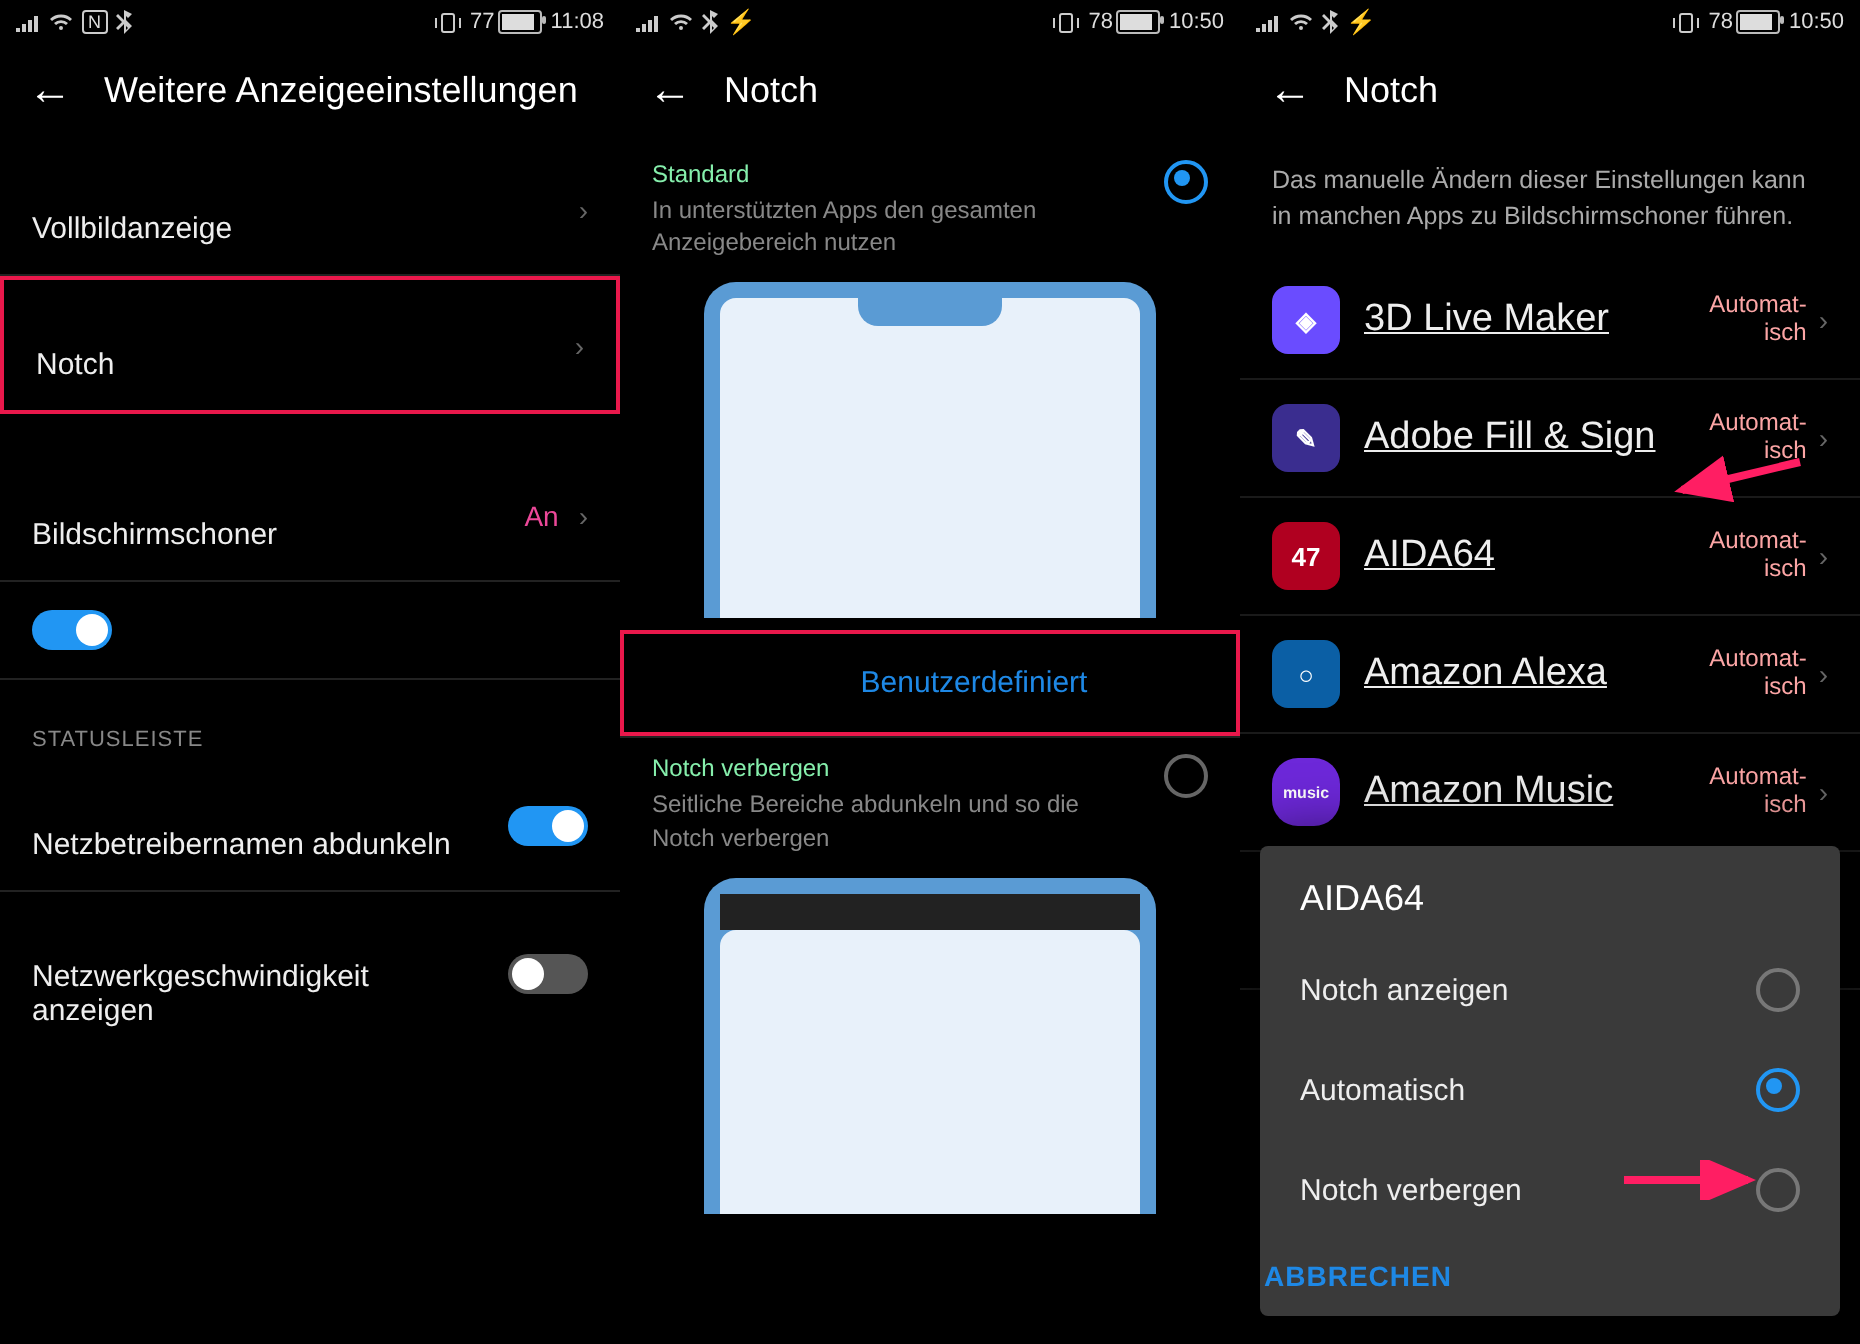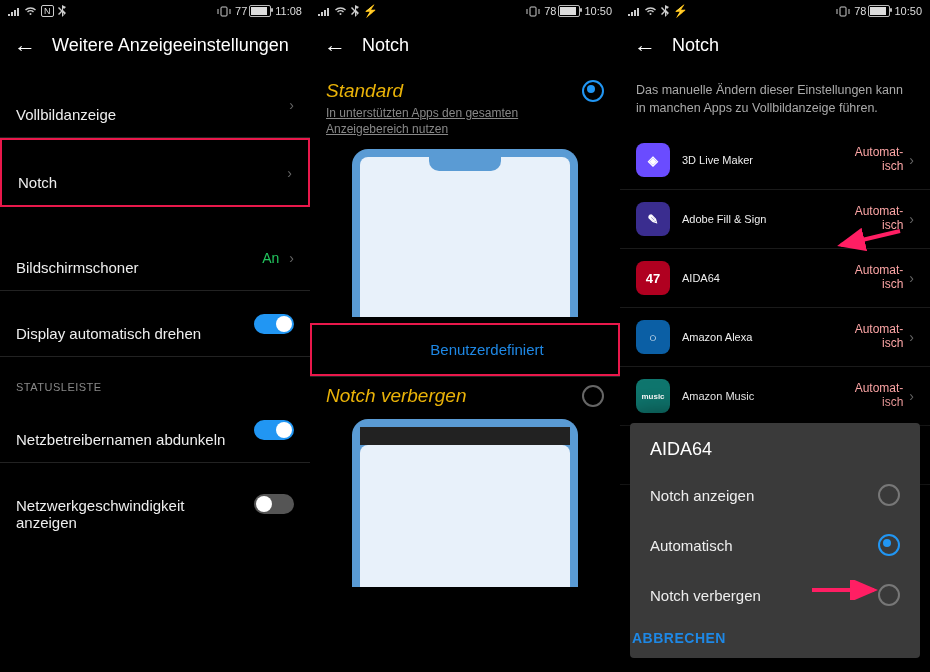--- a/index.html
+++ b/index.html
@@ -31,35 +31,35 @@
   .tgl.on{background:#2196f3;}
   .tgl.on .knob{right:2px;}
   .tgl.off{background:#555;}
   .tgl.off .knob{left:2px;}
   
   .radio{width:18px;height:18px;border:2px solid #666;border-radius:50%;position:relative;flex-shrink:0;}
   .radio.sel{border-color:#2196f3;}
   .radio.sel::after{content:"";position:absolute;left:3px;top:3px;width:8px;height:8px;border-radius:50%;background:#2196f3;}
   
   .hl{border:2px solid #e9184b;box-sizing:border-box;}
-  .opttitle{font-size:19px;color:#eab308;font-style:italic;}
-  .optsub{font-size:12px;color:#888;margin-top:3px;line-height:1.35;text-decoration:underline;}
+  .opttitle{font-size:12px;color:#86efac;}
+  .optsub{font-size:12px;color:#888;margin-top:3px;line-height:1.35;}
   .optrow{display:flex;align-items:flex-start;justify-content:space-between;gap:12px;padding:8px 16px 6px 16px;}
   .preview{margin:6px auto 0 auto;width:210px;height:160px;background:#5a9bd4;border-radius:16px 16px 0 0;position:relative;border:8px solid #5a9bd4;border-bottom:none;}
   .preview .screen{position:absolute;inset:0;background:#e8f1fa;border-radius:8px 8px 0 0;}
   .preview .notch{position:absolute;top:0;left:50%;transform:translateX(-50%);width:72px;height:14px;background:#5a9bd4;border-radius:0 0 10px 10px;}
   .preview.hidden .screen{top:18px;}
   .preview.hidden .topbar{position:absolute;top:0;left:0;right:0;height:18px;background:#222;}
   .customBtn{color:#1e88e5;font-weight:500;text-align:center;padding:16px 0;font-size:15px;margin-left:44px;}
   .sep{height:1px;background:#222;margin:0 0;}
   
   .desc{padding:10px 16px 14px 16px;font-size:12.5px;color:#aaa;line-height:1.4;}
   .approw{display:flex;align-items:center;gap:12px;padding:12px 16px;border-bottom:1px solid #1a1a1a;}
   .appicon{width:34px;height:34px;border-radius:8px;display:flex;align-items:center;justify-content:center;font-size:13px;font-weight:700;color:#fff;flex-shrink:0;}
-  .appname{flex:1;font-size:11px;color:#eee;}
+  .appname{flex:1;font-size:19px;color:#eee;text-decoration:underline;}
   .appval{font-size:12px;color:#fca5a5;text-align:right;line-height:1.15;}
   
   .dialog{position:absolute;left:10px;right:10px;bottom:14px;background:#3a3a3a;border-radius:4px;box-shadow:0 -6px 30px rgba(0,0,0,0.6);padding:14px 2px 4px 2px;}
   .dtitle{font-size:18px;color:#fff;padding:2px 18px 10px 18px;}
   .drow{display:flex;align-items:center;justify-content:space-between;padding:14px 18px;}
   .drow .dl{font-size:15px;color:#eee;}
   .dradio{width:18px;height:18px;border:2px solid #777;border-radius:50%;position:relative;}
   .dradio.sel{border-color:#2196f3;}
   .dradio.sel::after{content:"";position:absolute;left:3px;top:3px;width:8px;height:8px;border-radius:50%;background:#2196f3;}
   .dcancel{text-align:left;padding:10px 18px 8px 0;color:#1e88e5;font-size:14px;font-weight:600;letter-spacing:0.5px;}
@@ -120,26 +120,25 @@
         <span class="chev">›</span>
       </div>
       <div class="row hl">
         <span class="lbl">Notch</span>
         <span class="chev">›</span>
       </div>
       <div class="sectiongap"></div>
       <div class="row">
         <span class="lbl">Bildschirmschoner</span>
         <span class="rgt">
-          <span style="color:#22c55e;font-size:14px;">An</span>
+          <span style="color:#ec4899;font-size:14px;">An</span>
           <span class="chev">›</span>
         </span>
       </div>
       <div class="row">
-        <span class="lbl">Display automatisch drehen</span>
         <span class="tgl on">
             <span class="knob"></span>
           </span>
       </div>
       <div class="sectiongap"></div>
       <div class="sectionhdr">STATUSLEISTE</div>
       <div class="row">
         <span class="lbl">Netzbetreibernamen abdunkeln</span>
         <span class="tgl on">
             <span class="knob"></span>
@@ -211,20 +210,21 @@
 
       <div style="height:6px;"></div>
       <div class="hl">
         <div class="customBtn">Benutzerdefiniert</div>
       </div>
       <div class="sep"></div>
 
       <div class="optrow">
         <div>
           <div class="opttitle">Notch verbergen</div>
+          <div class="optsub">Seitliche Bereiche abdunkeln und so die Notch verbergen</div>
         </div>
         <span class="radio"></span>
       </div>
       <div class="preview hidden">
         <div class="topbar"></div>
           <div class="screen"></div>
       </div>
     </div>
   </div>
 
@@ -263,21 +263,21 @@
         </span>
         <span>10:50</span>
       </div>
     </div>
 
     <div class="hdr">
       <span class="back">←</span>
       <span class="title">Notch</span>
     </div>
 
-    <div class="desc">Das manuelle Ändern dieser Einstellungen kann in manchen Apps zu Vollbildanzeige führen.</div>
+    <div class="desc">Das manuelle Ändern dieser Einstellungen kann in manchen Apps zu Bildschirmschoner führen.</div>
 
     <div id="applist">
         <div class="approw">
           <div class="appicon" style="background: rgb(106, 76, 255); font-size: 13px;">◈</div>
           <div class="appname">3D Live Maker</div>
           <div style="display: flex; align-items: center; gap: 6px;">
             <div class="appval">Automat-<br>isch</div>
             <span class="chev">›</span>
           </div>
         </div>
@@ -299,21 +299,21 @@
         </div>
         <div class="approw">
           <div class="appicon" style="background: rgb(11, 95, 165); font-size: 13px;">○</div>
           <div class="appname">Amazon Alexa</div>
           <div style="display: flex; align-items: center; gap: 6px;">
             <div class="appval">Automat-<br>isch</div>
             <span class="chev">›</span>
           </div>
         </div>
         <div class="approw">
-          <div class="appicon" style="background: #0f766e; font-size: 8px;">music</div>
+          <div class="appicon" style="background: #6d28d9; font-size: 8px; border-radius: 13px;">music</div>
           <div class="appname">Amazon Music</div>
           <div style="display: flex; align-items: center; gap: 6px;">
             <div class="appval">Automat-<br>isch</div>
             <span class="chev">›</span>
           </div>
         </div>
         <div class="approw">
           <div class="appicon" style="background: rgb(194, 24, 24); font-size: 13px;">A</div>
           <div class="appname">AnTuTu Benchmark</div>
           <div style="display: flex; align-items: center; gap: 6px;">

